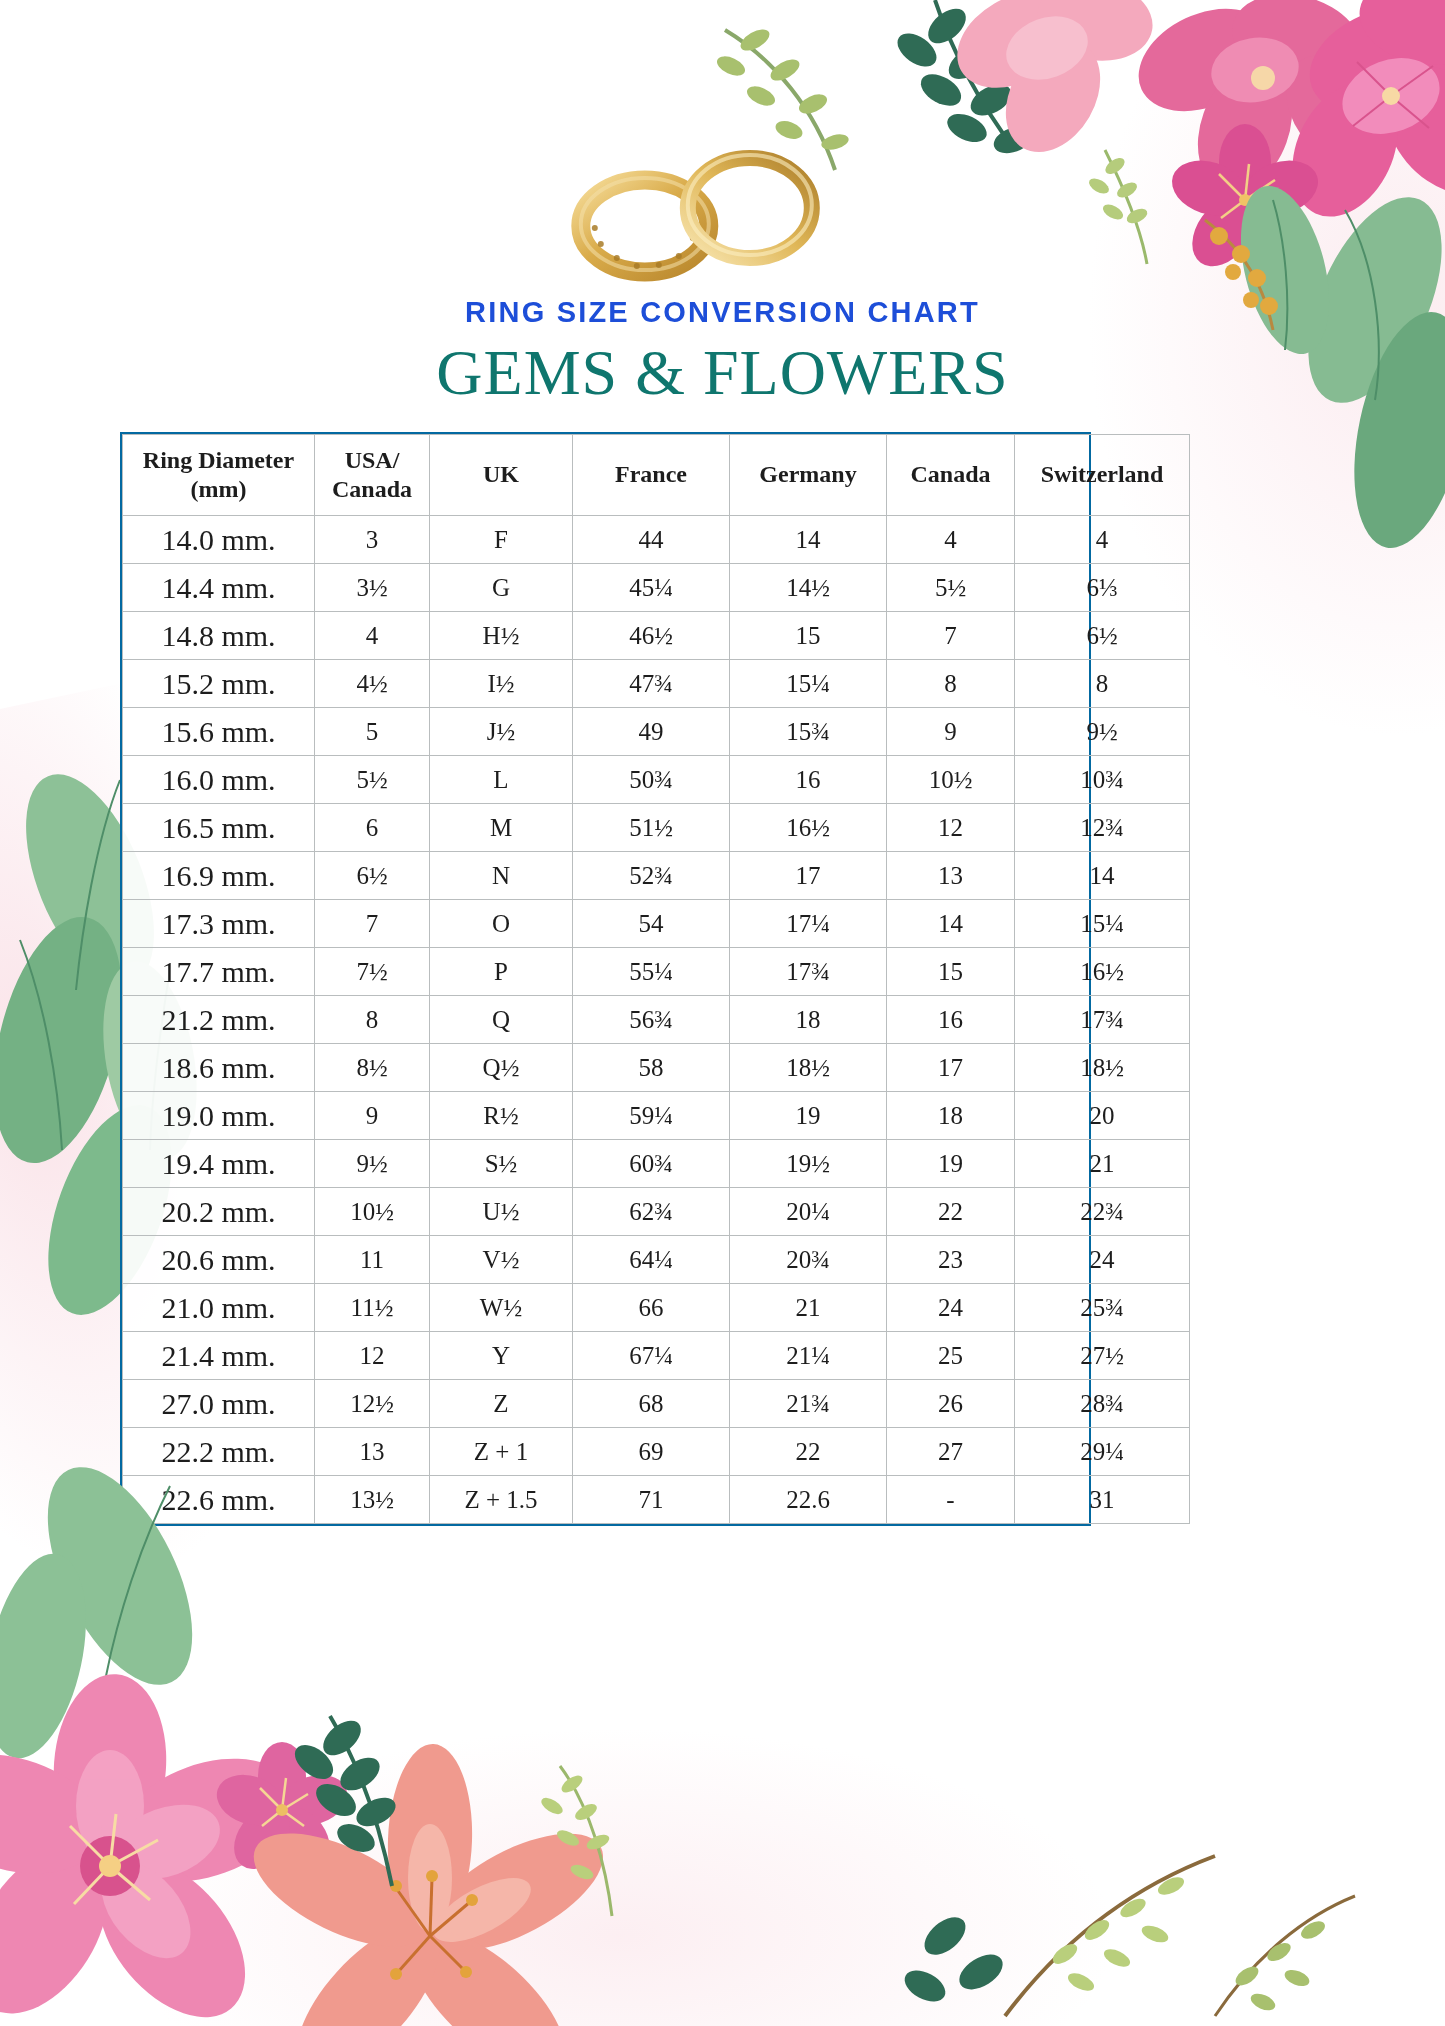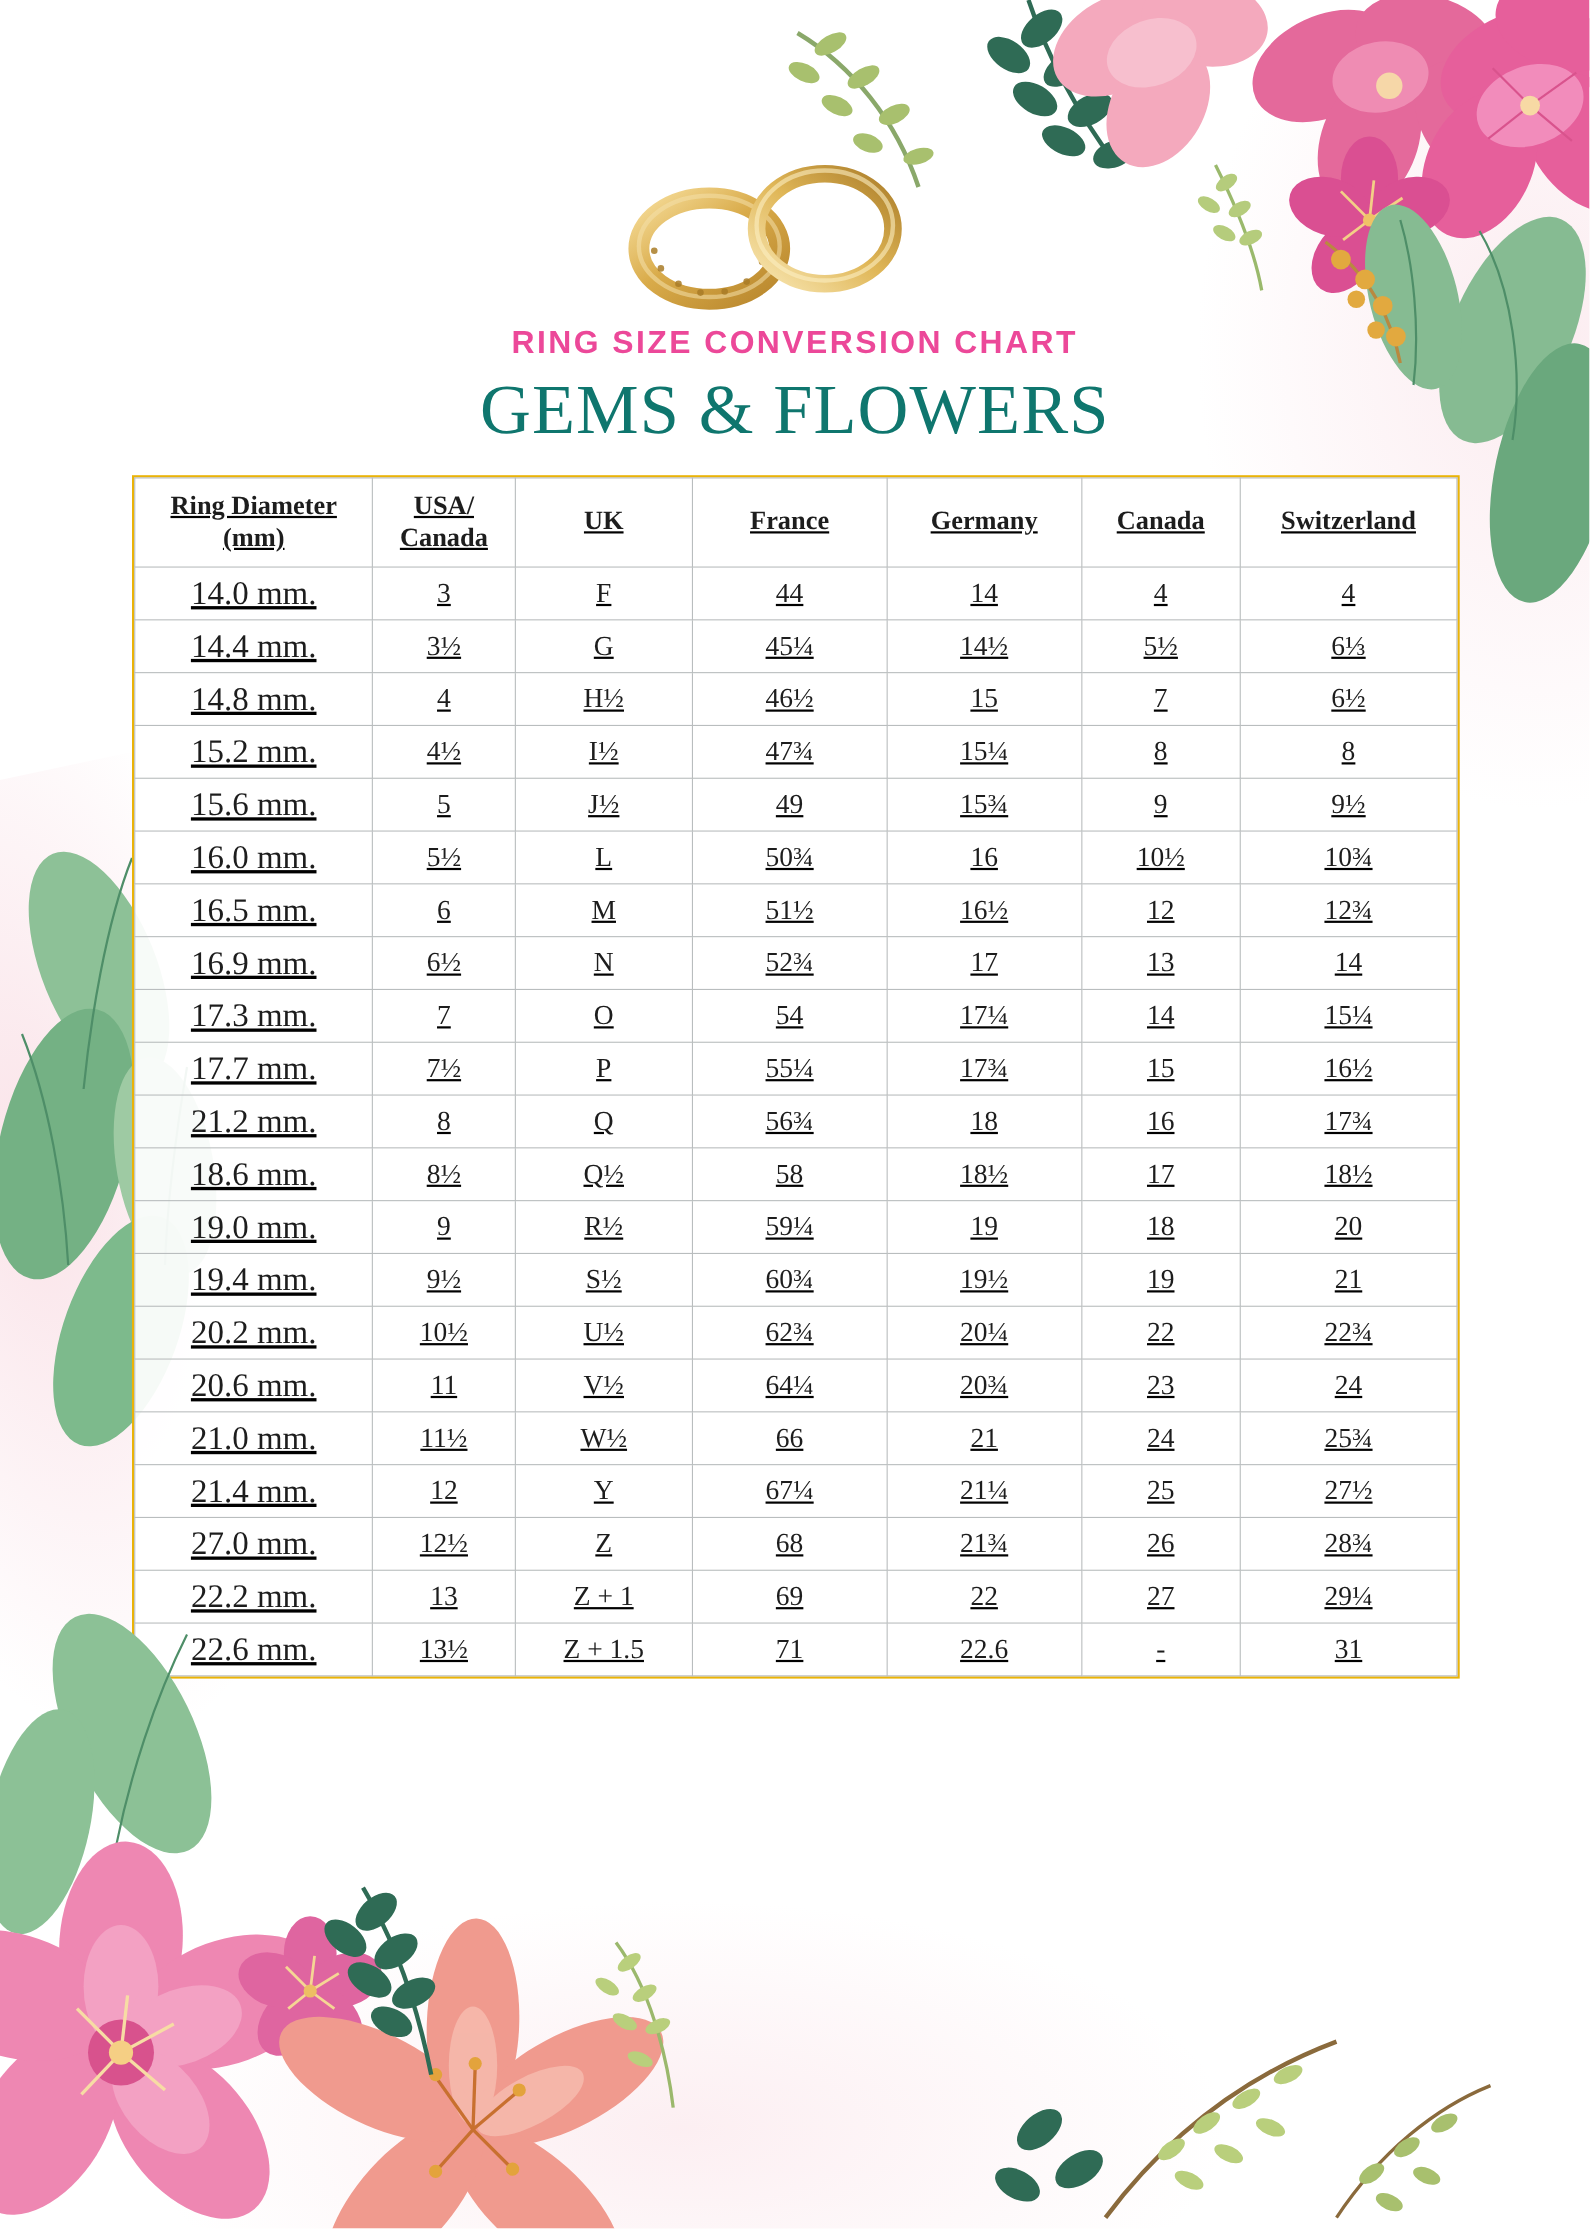--- a/index.html
+++ b/index.html
@@ -70,45 +70,44 @@
   }
   .chart-kicker {
     position: absolute;
     top: 296px;
     left: 0;
     right: 0;
     text-align: center;
     font-family: "Liberation Sans", sans-serif;
     font-size: 29px;
     letter-spacing: 2.2px;
-    color: #ec4899;
+    color: #1d4ed8;
     font-weight: 600;
   }
   .chart-title {
     position: absolute;
     top: 336px;
     left: 0;
     right: 0;
     text-align: center;
     font-family: "Liberation Serif", serif;
     font-size: 64px;
     letter-spacing: 1px;
     color: #0f766e;
   }
 
   
   .table-wrap {
     position: absolute;
     left: 120px;
     top: 432px;
-    width: 1207px;
-    border: 2px solid #eab308;
+    width: 971px;
+    border: 2px solid #0369a1;
     background: rgba(255,255,255,0.93);
     box-sizing: border-box;
-    text-decoration: underline;
   }
   table {
     border-collapse: collapse;
     width: 100%;
     table-layout: fixed;
   }
   th, td {
     border: 1px solid #b9bdbe;
     text-align: center;
     color: #1d1d1d;

